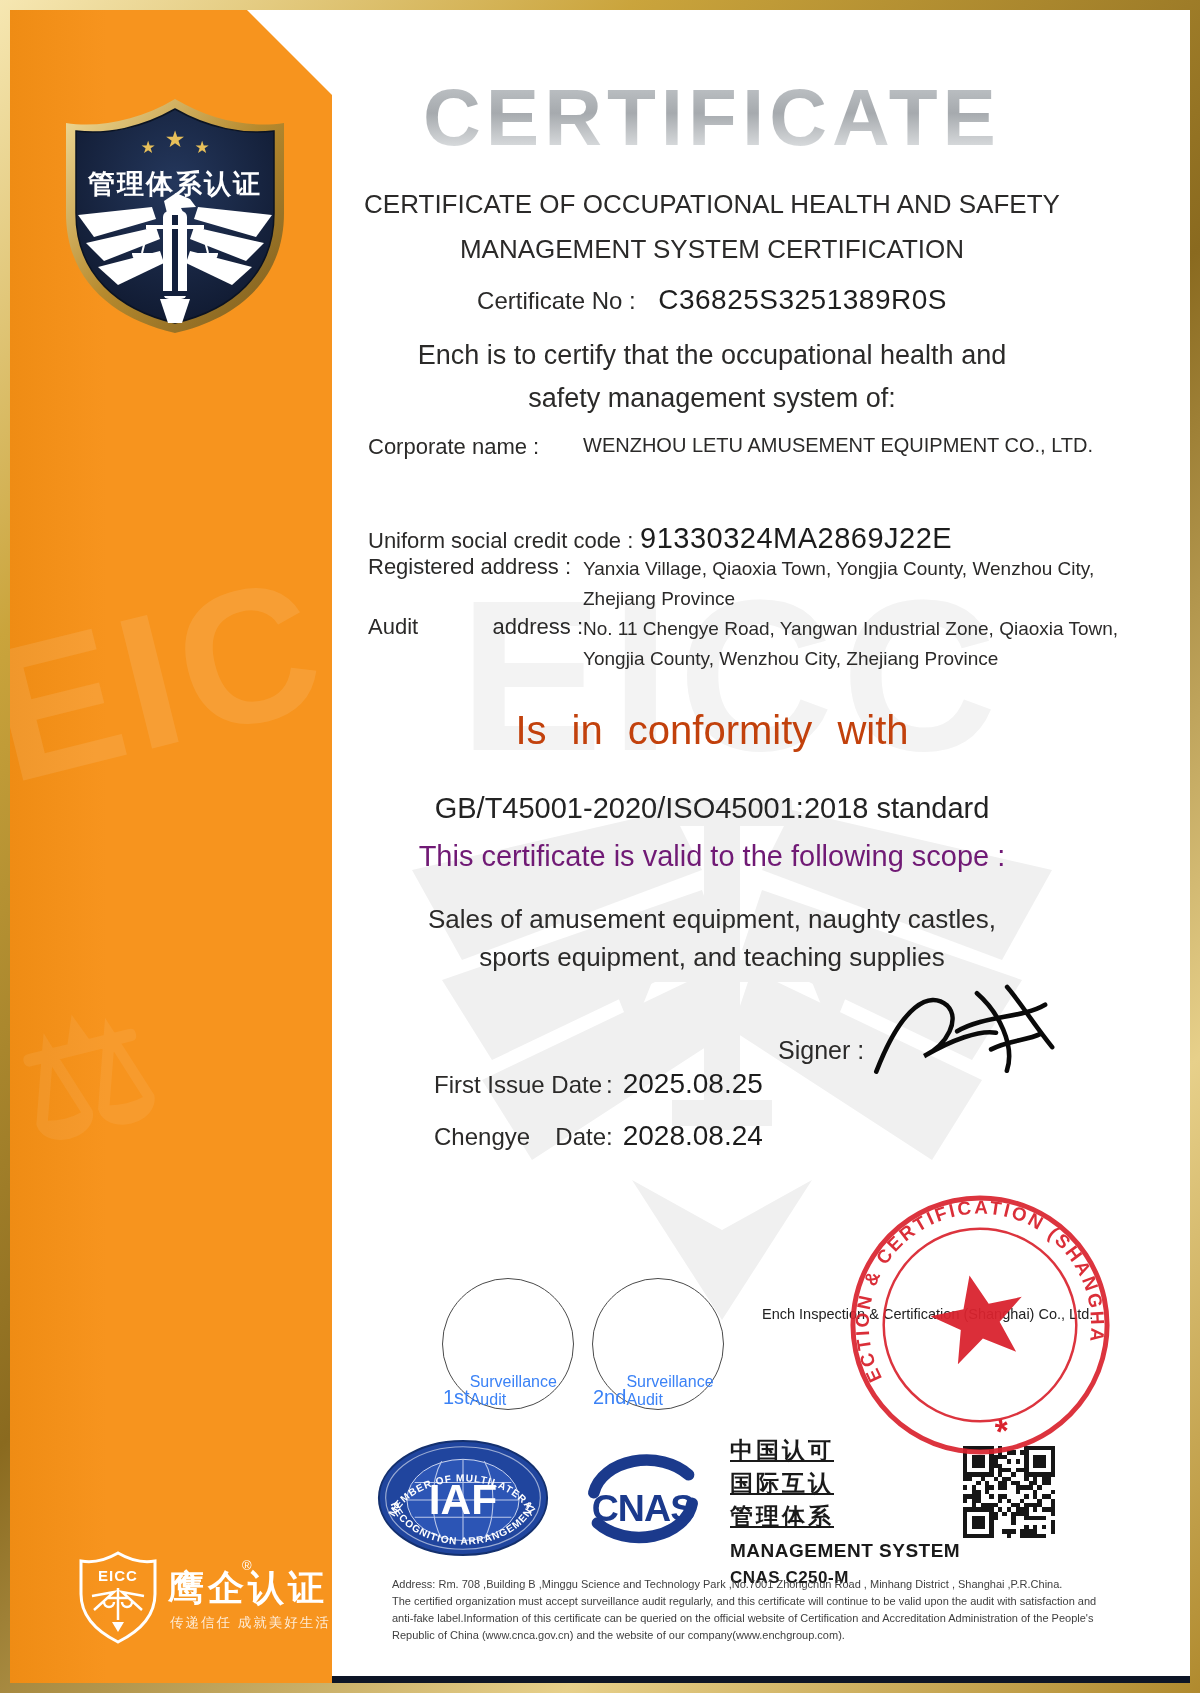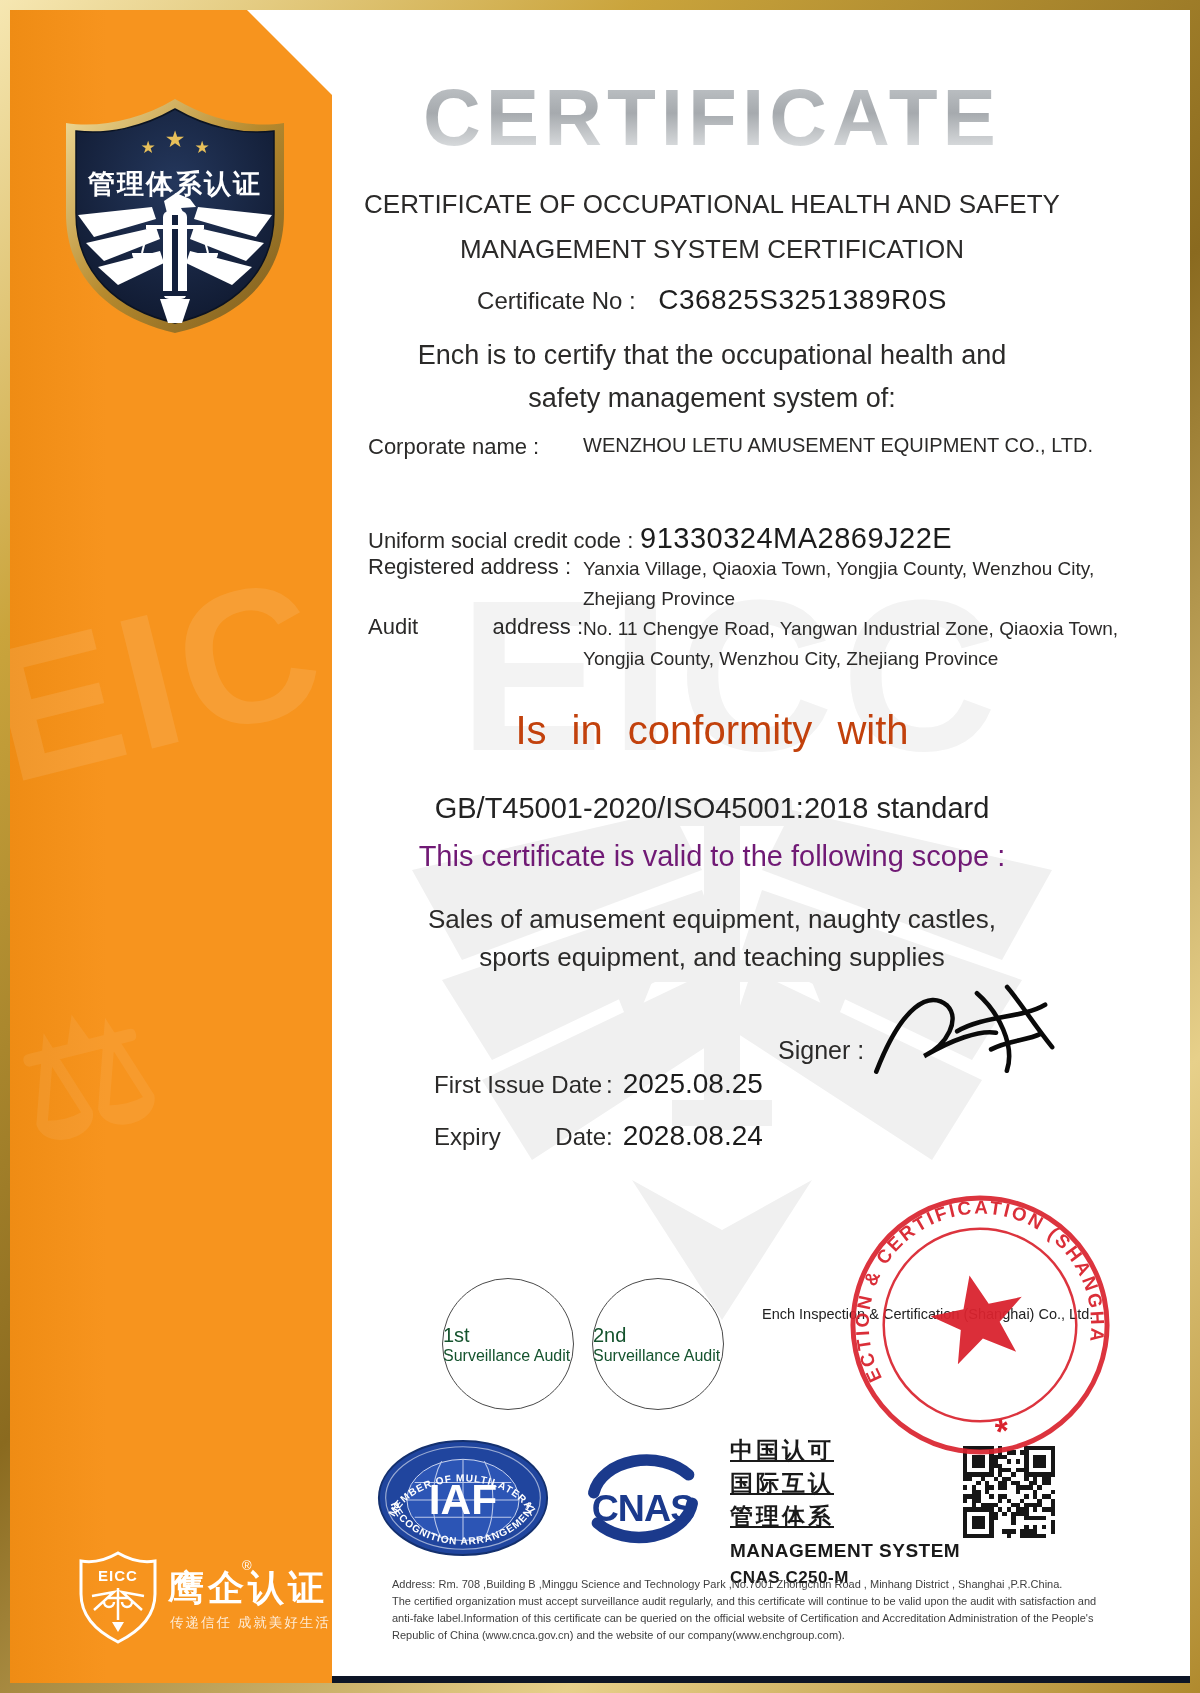--- a/index.html
+++ b/index.html
@@ -33,21 +33,21 @@
   .conf-head{font-size:40px;color:#c2410c;font-weight:400;word-spacing:14px;}
   .standard{font-size:29px;color:#232323;}
   .scope-head{font-size:29px;color:#701a75;}
   .scope{font-size:26px;color:#2b2a29;line-height:38px;}
   .signer{font-size:25px;color:#2b2a29;}
   .date-row{position:absolute;left:102px;display:flex;align-items:baseline;color:#2b2a29;}
   .date-row .dlbl{font-size:24px;width:172px;flex:0 0 172px;}
   .date-row .colon{font-size:24px;margin:0 10px 0 0;}
   .date-row .dval{font-size:28px;font-weight:500;color:#1c1c1c;}
   .audit-circle{position:absolute;width:130px;height:130px;border:1.5px solid #4a4a4a;border-radius:50%;
-    display:flex;flex-direction:column;align-items:flex-start;justify-content:center;color:#14532d;background:transparent;}
+    display:flex;flex-direction:row;align-items:flex-end;justify-content:center;color:#3b82f6;background:transparent;}
   .audit-circle .l1{font-size:20px;}
   .audit-circle .l2{font-size:16px;}
   .company-line{position:absolute;font-size:14.5px;color:#222;white-space:nowrap;z-index:1;}
   .stampwrap{position:absolute;z-index:2;transform:rotate(-12deg);}
   .cnblock{position:absolute;color:#1a1a1a;}
   .cnblock .cn{font-size:23px;font-weight:bold;line-height:33px;letter-spacing:3px;text-decoration:underline;}
   .cnblock .mg1{font-size:19px;font-weight:bold;margin-top:7px;letter-spacing:0.5px;}
   .cnblock .mg2{font-size:17px;font-weight:bold;margin-top:6px;letter-spacing:0.5px;}
   .footnote{position:absolute;font-size:11px;line-height:17px;color:#3f3f3f;}
   .footnote div{white-space:nowrap;}
@@ -214,21 +214,21 @@
         </g>
       </svg>
 
       <div class="date-row z1" style="top:1058px;" data-name="first-issue-row">
         <div class="dlbl" data-name="first-issue-label">First Issue Date</div>
         <div class="colon" data-name="colon">:</div>
         <div class="dval" data-name="first-issue-value">2025.08.25</div>
       </div>
       <div class="date-row z1" style="top:1110px;" data-name="expiry-row">
         <div class="dlbl lbl-split" data-name="expiry-label">
-          <span data-name="expiry-word">Expiry</span>
+          <span data-name="expiry-word">Chengye</span>
           <span data-name="date-word">Date</span>
         </div>
         <div class="colon" data-name="colon">:</div>
         <div class="dval" data-name="expiry-value">2028.08.24</div>
       </div>
 
       <div class="audit-circle z1" style="left:110px;top:1268px;" data-name="first-surveillance-audit-circle">
         <div class="l1" data-name="first-audit-ordinal">1st</div>
         <div class="l2" data-name="first-audit-label">Surveillance Audit</div>
       </div>

